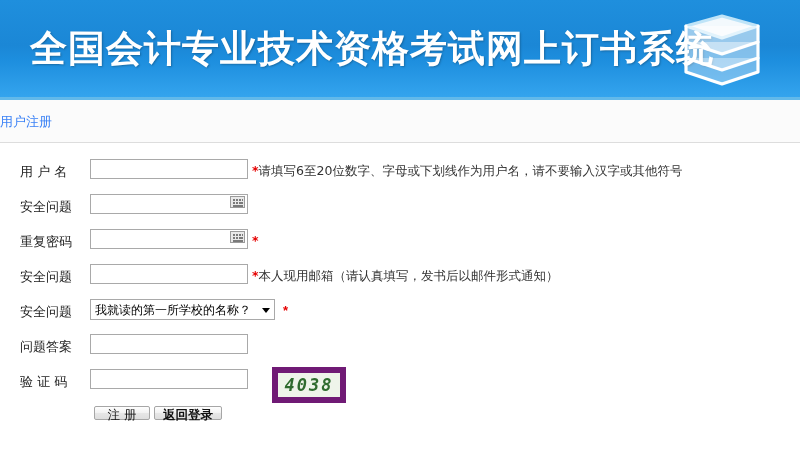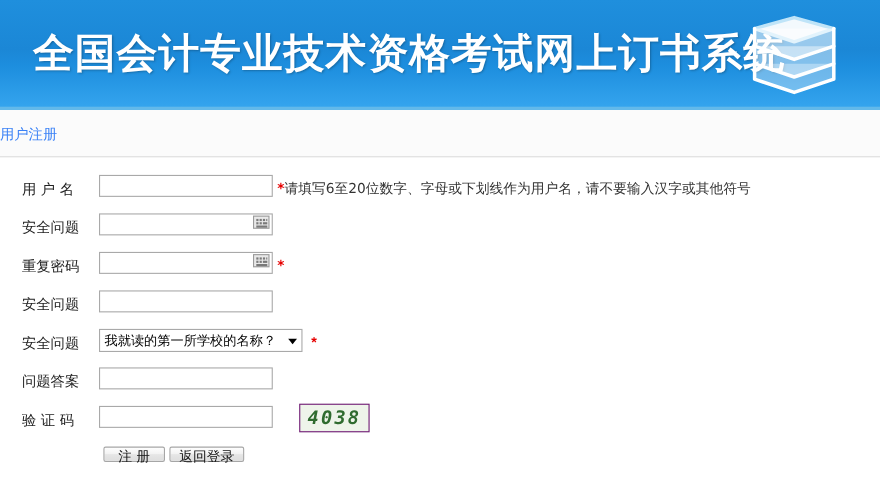--- a/index.html
+++ b/index.html
@@ -181,21 +181,21 @@
     font-weight: bold;
   }
   
   .captcha {
     position: absolute;
     left: 272px;
     top: 2px;
     width: 62px;
     height: 24px;
     background: #eef4ea;
-    border: 1px solid #701a75;
+    border: 6px solid #701a75;
     color: #2f6b2f;
     font-family: "DejaVu Sans Mono", "Liberation Mono", monospace;
     font-size: 17px;
     font-weight: bold;
     letter-spacing: 2px;
     text-align: center;
     line-height: 24px;
     font-style: italic;
   }
   
@@ -212,21 +212,21 @@
     background: linear-gradient(to bottom, #fefefe 0%, #f2f2f2 48%, #e6e6e6 52%, #dedede 100%);
     border: 1px solid #a6a6a6;
     border-radius: 2px;
     font-size: 12.5px;
     color: #111111;
     font-family: "DejaVu Sans", "Liberation Sans", sans-serif;
     cursor: pointer;
     padding: 0 8px;
   }
   .btn-register { left: 94px; }
-  .btn-back { left: 154px; }
+  .btn-back { left: 154px; font-weight: bold; }
 </style>
 </head>
 <body>
 
 <div class="page">
 
   <div class="banner">
     <div class="banner-title">全国会计专业技术资格考试网上订书系统</div>
     <div class="book-icon">
       <svg width="84" height="76" viewBox="0 0 84 76" xmlns="http://www.w3.org/2000/svg">
@@ -284,20 +284,21 @@
         <i style="left:8px;top:5px;width:4px;height:2px;"></i>
         <i style="left:2px;top:8px;width:10px;height:2px;"></i>
       </div>
       <div class="note"><span class="req">*</span><span></span></div>
     </div>
 
     <div class="row">
       <div class="label">安全问题</div>
       <div class="colon">：</div>
       <input class="field" type="text" value="" style="">
+      <div class="note"><span class="req">*</span><span>本人现用邮箱（请认真填写，发书后以邮件形式通知）</span></div>
     </div>
 
     <div class="row">
       <div class="label">安全问题</div>
       <div class="colon">：</div>
       <div class="select">
         <span>我就读的第一所学校的名称？</span>
         <span class="select-arrow"></span>
       </div>
       <div class="select-req">*</div>

